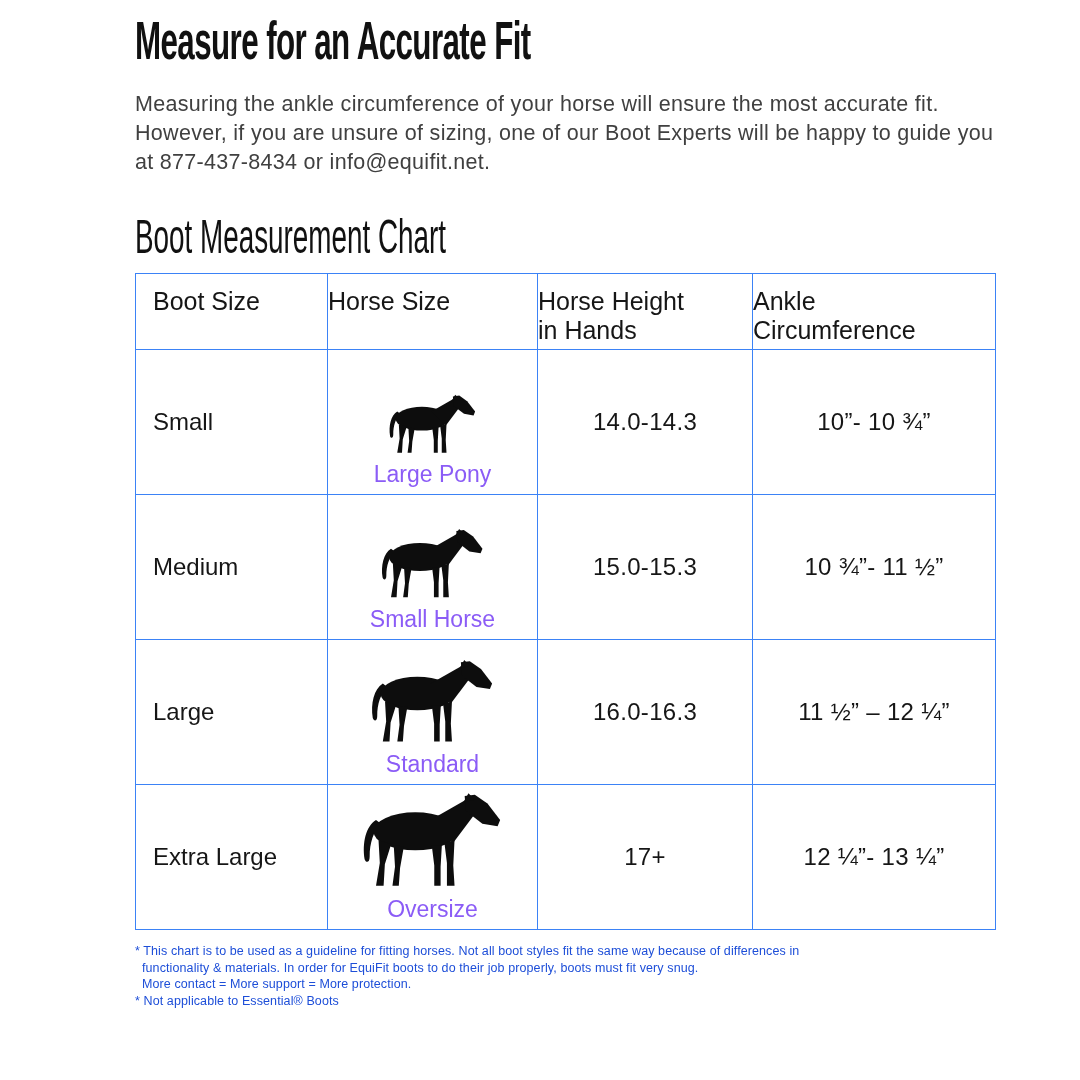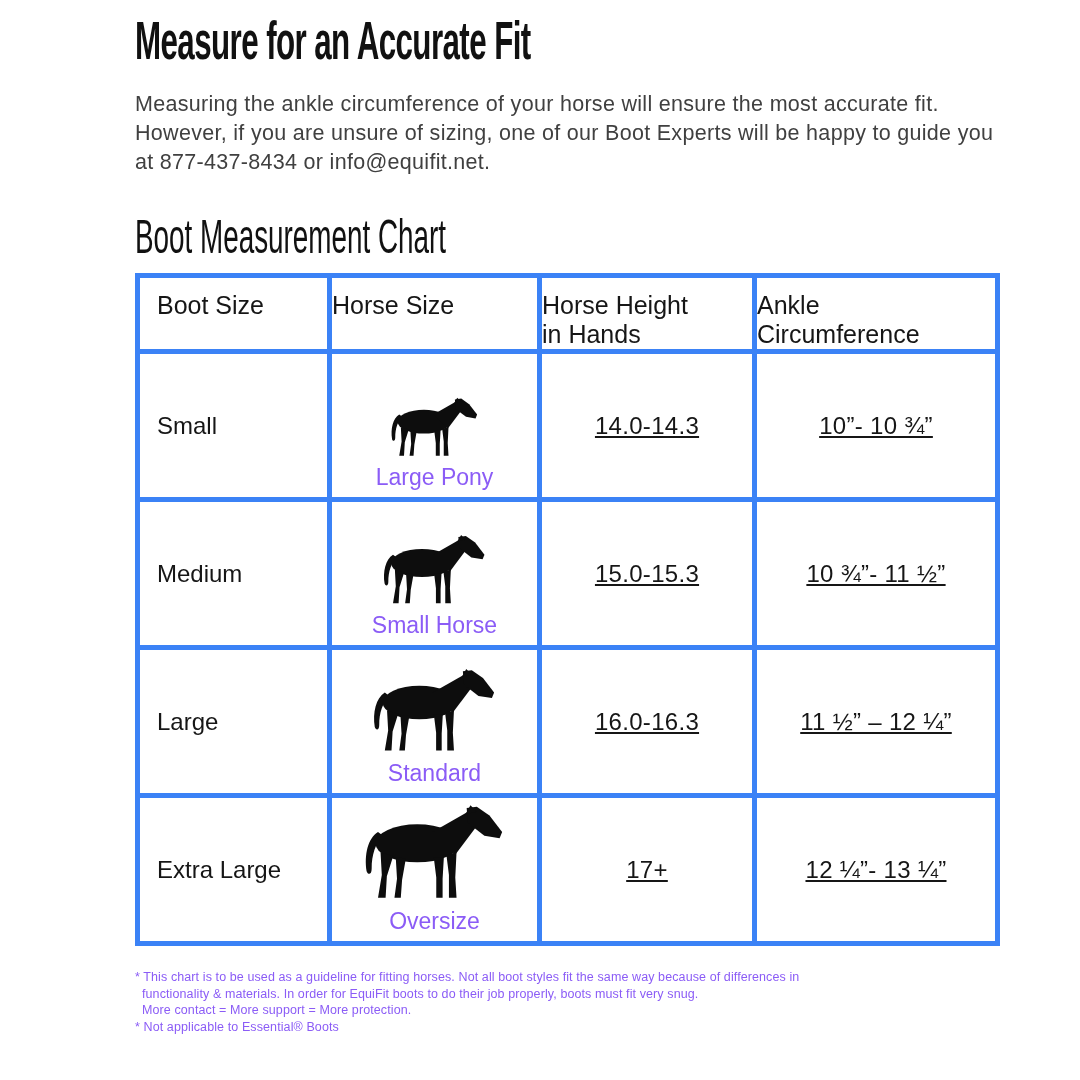--- a/index.html
+++ b/index.html
@@ -56,52 +56,52 @@
     color:#1a1a1a;
   }
 
   table.boot-table {
     margin-top:12px;
     width:860px;
     border-collapse:collapse;
     table-layout:fixed;
   }
   .boot-table td, .boot-table th {
-    border:5px solid #3b82f6;
+    border:1px solid #3b82f6;
     background:#fff;
     font-weight:400;
   }
   .boot-table th {
     height:76px;
     vertical-align:top;
     padding-top:13px;
     font-size:25px;
     line-height:29px;
     text-align:left;
     color:#161616;
   }
   .boot-table th.col-bootsize { text-align:left; padding-left:17px; }
   .boot-table td { height:145px; font-size:24px; color:#161616; }
   td.cell-bootsize { text-align:left; padding-left:17px; vertical-align:middle; }
-  td.cell-height, td.cell-ankle { text-align:center; vertical-align:middle; letter-spacing:0.3px;text-decoration:underline; }
+  td.cell-height, td.cell-ankle { text-align:center; vertical-align:middle; letter-spacing:0.3px; }
 
   td.cell-horse { vertical-align:bottom; }
   .horse-wrap {
     display:flex; flex-direction:column;
     align-items:center; justify-content:flex-end;
     height:143px; padding-bottom:7px; gap:5px;
   }
   .horse-svg { fill:#0d0d0d; display:block; }
   .horse-label { font-size:23px; color:#8b5cf6; line-height:26px; }
 
   .footnotes {
-    margin-top:23px;
+    margin-top:13px;
     font-size:12.5px;
     line-height:16.5px;
-    color:#8b5cf6;
+    color:#1d4ed8;
     letter-spacing:0.1px;
   }
   .footnotes .cont { padding-left:7px; }
 
   .hline { display:block; }
   .hidden-defs { position:absolute; width:0; height:0; overflow:hidden; }
 </style>
 </head>
 <body>
 

